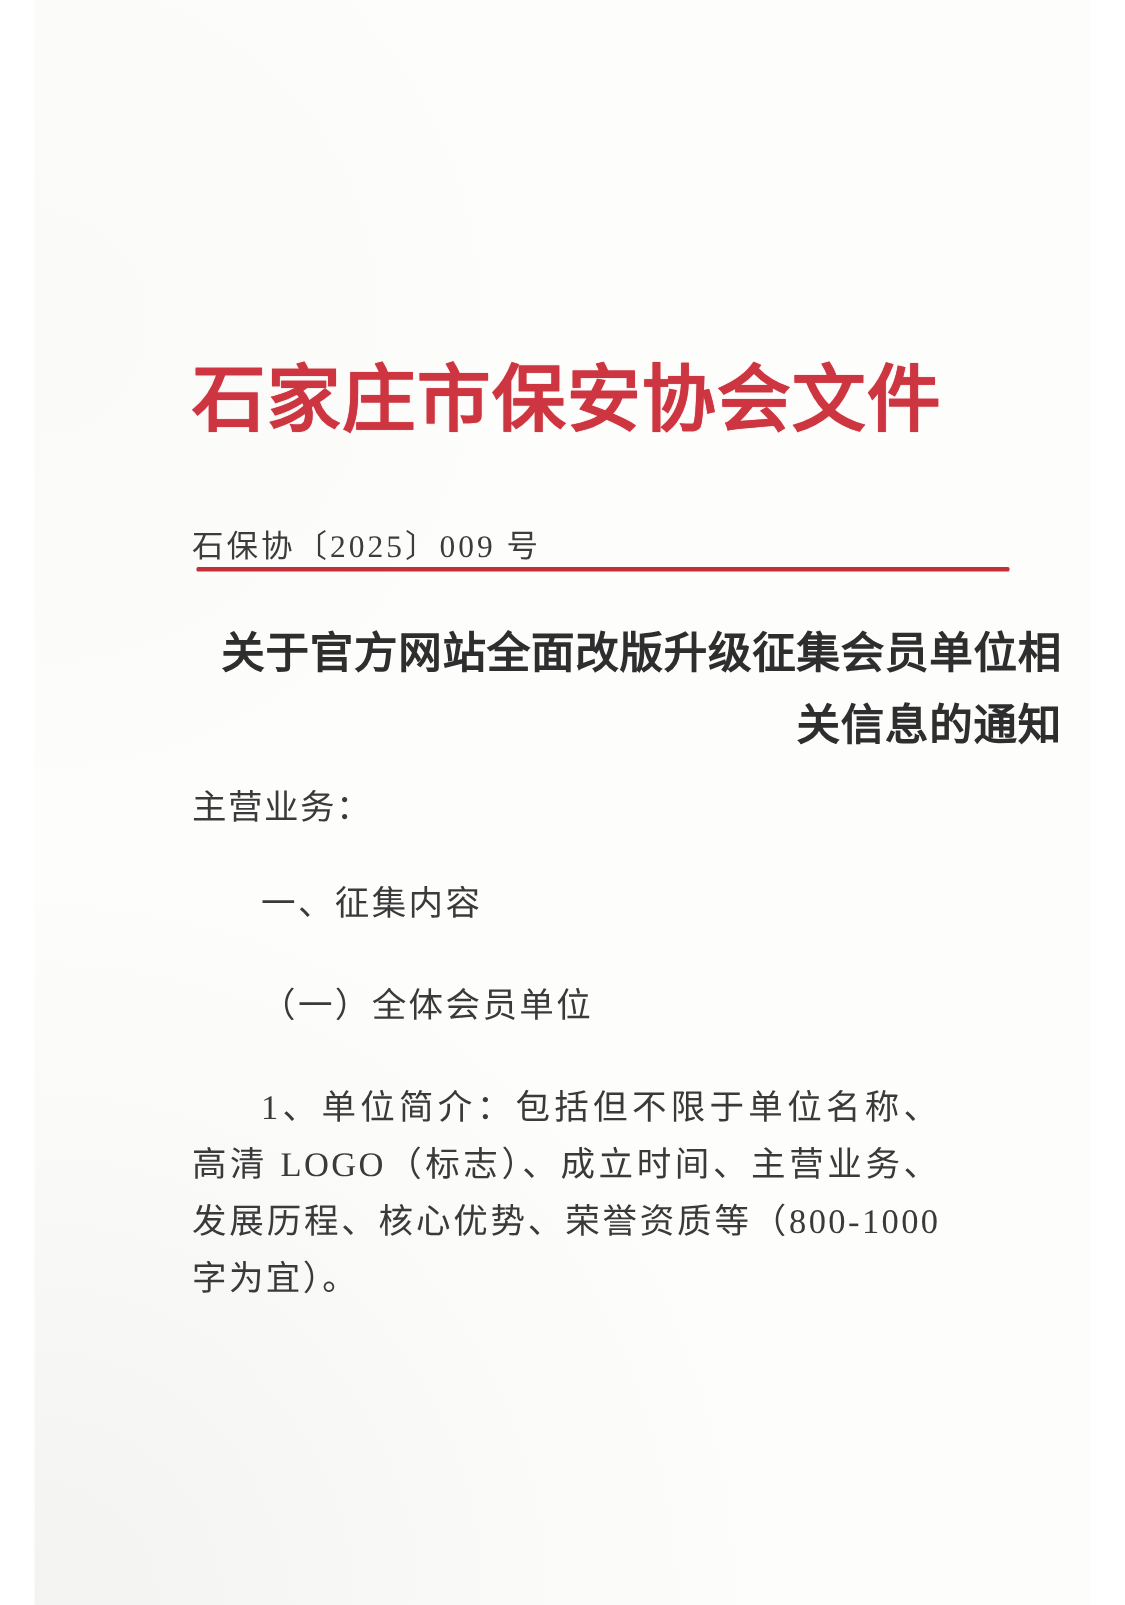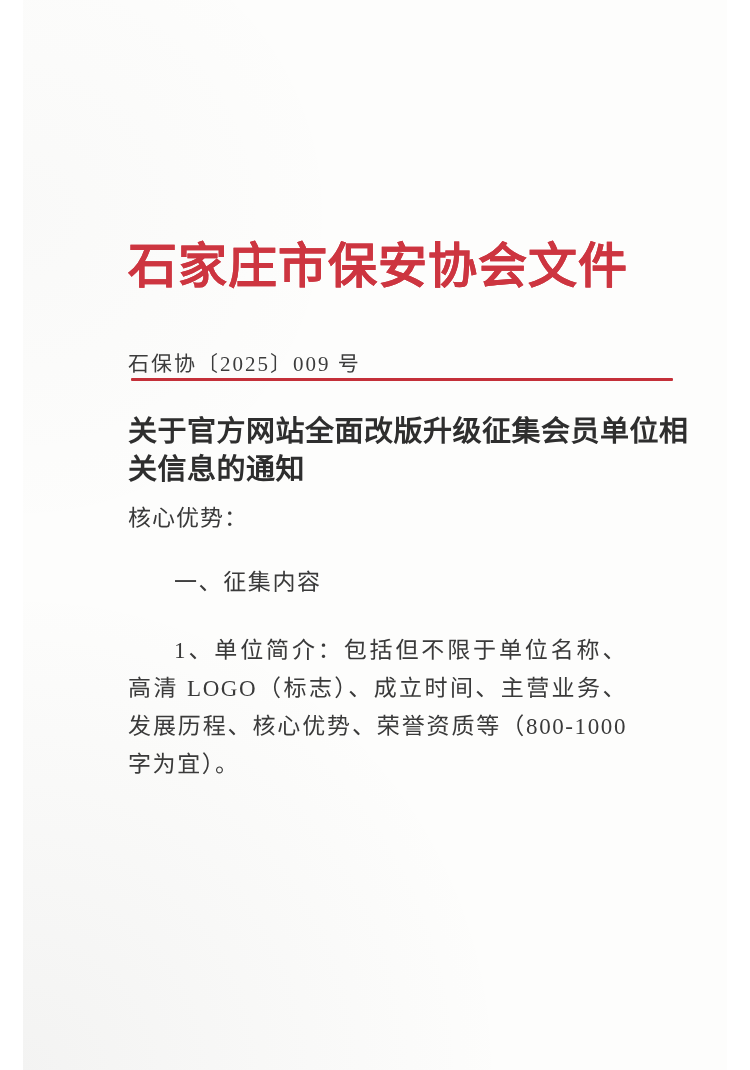--- a/index.html
+++ b/index.html
@@ -44,23 +44,23 @@
     margin-left: 3px;
     width: 542px;
     height: 3px;
     background: var(--rule-red, #c43039);
     border-radius: 1px;
   }
   .doc-title {
     margin: 31px auto 0;
     width: 580px;
     font-size: 29px;
-    line-height: 38px;
+    line-height: 48px;
     font-weight: bold;
-    text-align: left;
+    text-align: right;
     color: #2e2e2e;
     letter-spacing: 0.5px;
   }
   .salutation {
     margin-top: 16px;
     font-size: 23px;
     line-height: 30px;
     color: var(--text, #3a3a3a);
     letter-spacing: 1px;
   }
@@ -86,22 +86,23 @@
 <div class="page">
 
   <div class="letterhead">石家庄市保安协会文件</div>
 
   <div class="doc-number">石保协〔2025〕009 号</div>
 
   <div class="red-rule"></div>
 
   <h1 class="doc-title">关于官方网站全面改版升级征集会员单位相关信息的通知</h1>
 
-  <div class="salutation">核心优势：</div>
+  <div class="salutation">主营业务：</div>
 
 
   <p class="body-para indent">一、征集内容</p>
 
+  <p class="body-para indent">（一）全体会员单位</p>
 
   <p class="body-para indent">1、单位简介：包括但不限于单位名称、高清 LOGO（标志）、成立时间、主营业务、发展历程、核心优势、荣誉资质等（800-1000 字为宜）。</p>
 
 
 </div>
 
 </body></html>

